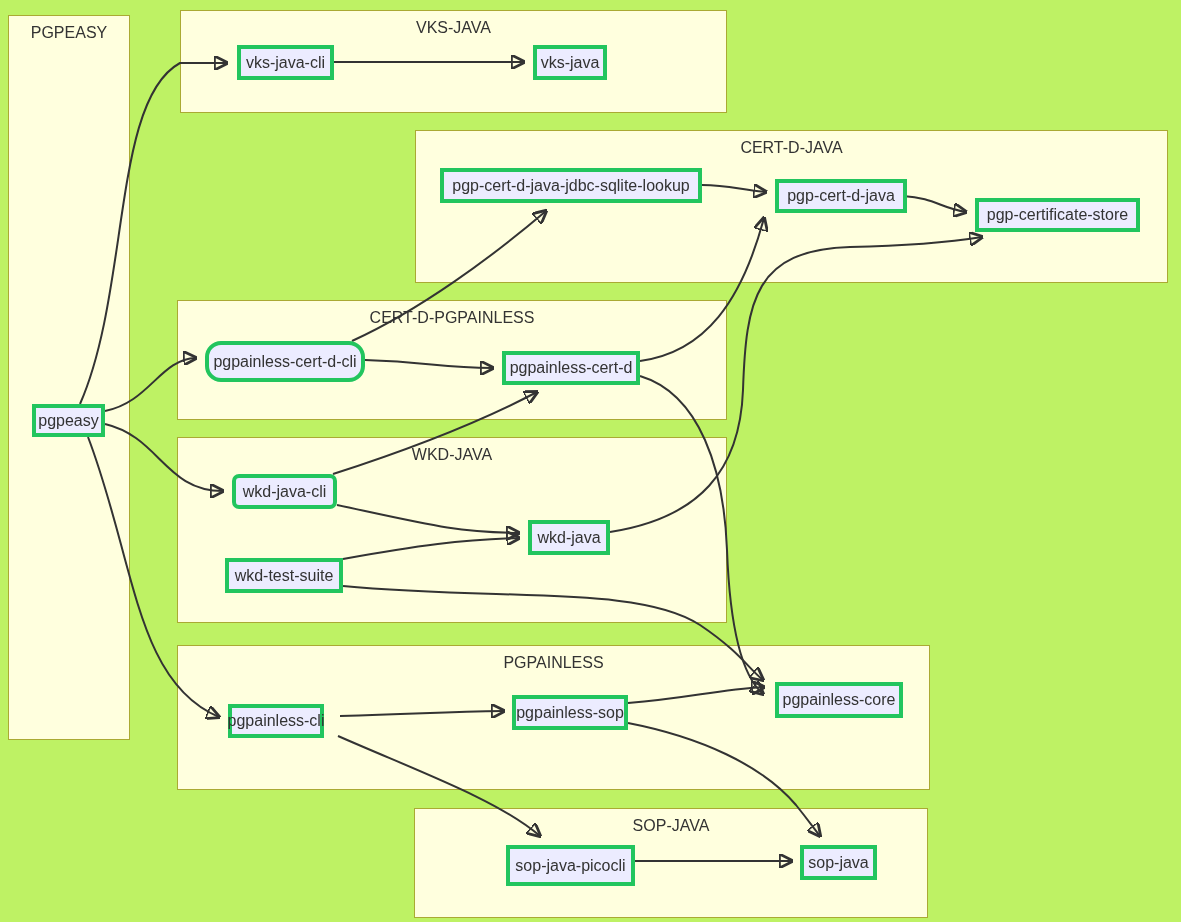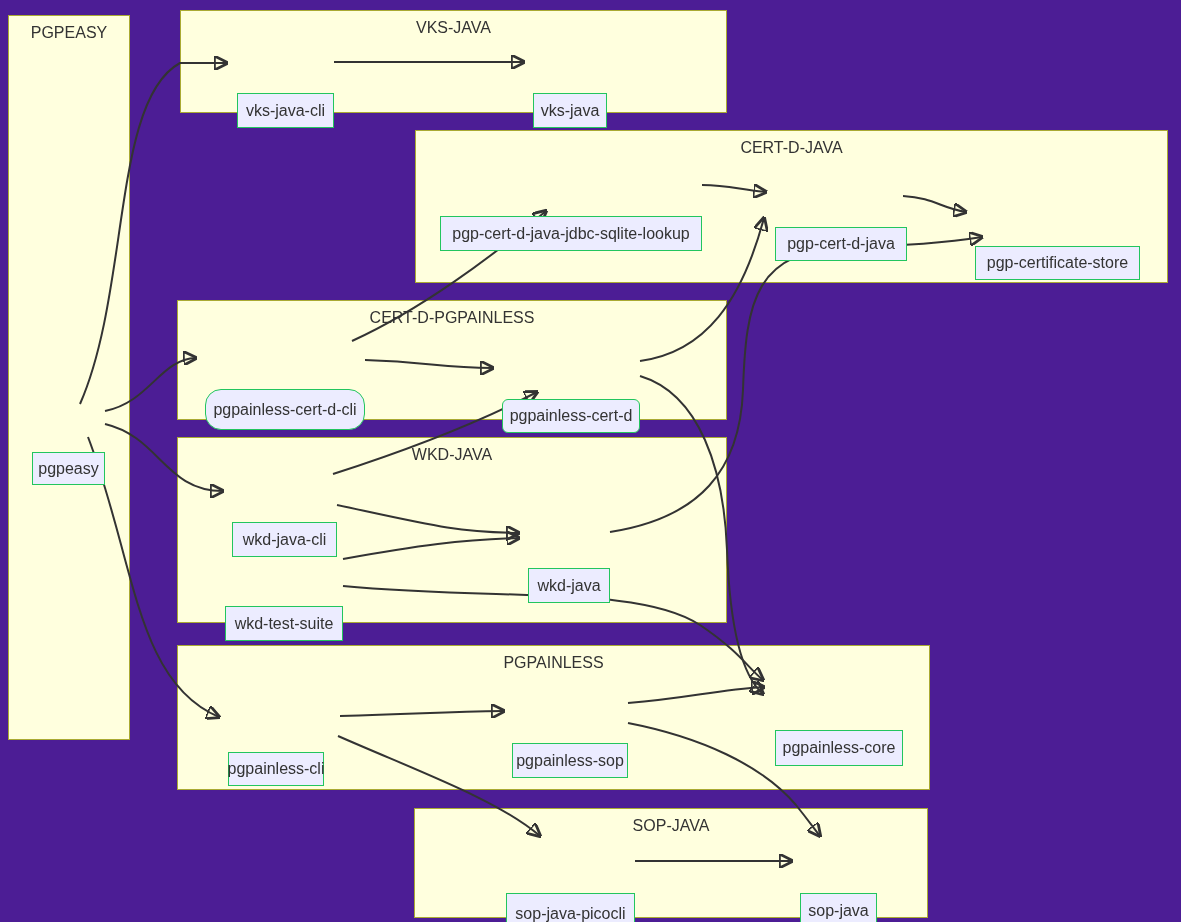--- a/index.html
+++ b/index.html
@@ -1,49 +1,48 @@
 <!DOCTYPE html>
 <html><head>
 <meta charset="utf-8">
 <style>
   html,body{margin:0;padding:0;background:#000;}
   .canvas{
     position:relative;
     width:1181px;height:922px;
-    background:#4c1d95;
+    background:#bef264;
     font-family:"Liberation Sans","DejaVu Sans",sans-serif;
     overflow:hidden;
   }
   .subgraph{
     position:absolute;
     box-sizing:border-box;
     border:1px solid #aaaa33;
     background:#ffffde;
   }
   .subgraph-title{
     position:absolute;
     top:8px;left:0;right:0;
     text-align:center;
     font-size:16px;
     color:#333333;
     white-space:nowrap;
   }
   .node{
     position:absolute;
     box-sizing:border-box;
-    border:1px solid #22c55e;
+    border:4px solid #22c55e;
     background:#ECECFF;
     color:#333333;
     font-size:16px;
     display:flex;
     align-items:center;
     justify-content:center;
     white-space:nowrap;
     z-index:3;
-    margin-top:48px;
   }
   svg.edge-layer{
     position:absolute;
     left:0;top:0;
     width:1181px;height:922px;
     z-index:2;
   }
   svg.edge-layer path{
     fill:none;
     stroke:#333333;
@@ -108,22 +107,22 @@
       </div>
     </div>
   <div id="node-layer">
       <div class="node" style="left: 32px; top: 404px; width: 73px; height: 33px;">pgpeasy</div>
       <div class="node" style="left: 237px; top: 45px; width: 97px; height: 35px;">vks-java-cli</div>
       <div class="node" style="left: 533px; top: 45px; width: 74px; height: 35px;">vks-java</div>
       <div class="node" style="left: 440px; top: 168px; width: 262px; height: 35px;">pgp-cert-d-java-jdbc-sqlite-lookup</div>
       <div class="node" style="left: 775px; top: 179px; width: 132px; height: 34px;">pgp-cert-d-java</div>
       <div class="node" style="left: 975px; top: 198px; width: 165px; height: 34px;">pgp-certificate-store</div>
       <div class="node" style="left: 205px; top: 341px; width: 160px; height: 41px; border-radius: 16px;">pgpainless-cert-d-cli</div>
-      <div class="node" style="left: 502px; top: 351px; width: 138px; height: 34px; border-radius: 6px;">pgpainless-cert-d</div>
-      <div class="node" style="left: 232px; top: 474px; width: 105px; height: 35px;">wkd-java-cli</div>
+      <div class="node" style="left: 502px; top: 351px; width: 138px; height: 34px;">pgpainless-cert-d</div>
+      <div class="node" style="left: 232px; top: 474px; width: 105px; height: 35px; border-radius: 7px;">wkd-java-cli</div>
       <div class="node" style="left: 528px; top: 520px; width: 82px; height: 35px;">wkd-java</div>
       <div class="node" style="left: 225px; top: 558px; width: 118px; height: 35px;">wkd-test-suite</div>
       <div class="node" style="left: 228px; top: 704px; width: 96px; height: 34px;">pgpainless-cli</div>
       <div class="node" style="left: 512px; top: 695px; width: 116px; height: 35px;">pgpainless-sop</div>
       <div class="node" style="left: 775px; top: 682px; width: 128px; height: 36px;">pgpainless-core</div>
       <div class="node" style="left: 506px; top: 845px; width: 129px; height: 41px;">sop-java-picocli</div>
       <div class="node" style="left: 800px; top: 845px; width: 77px; height: 35px;">sop-java</div>
     </div>
 </div>
 

